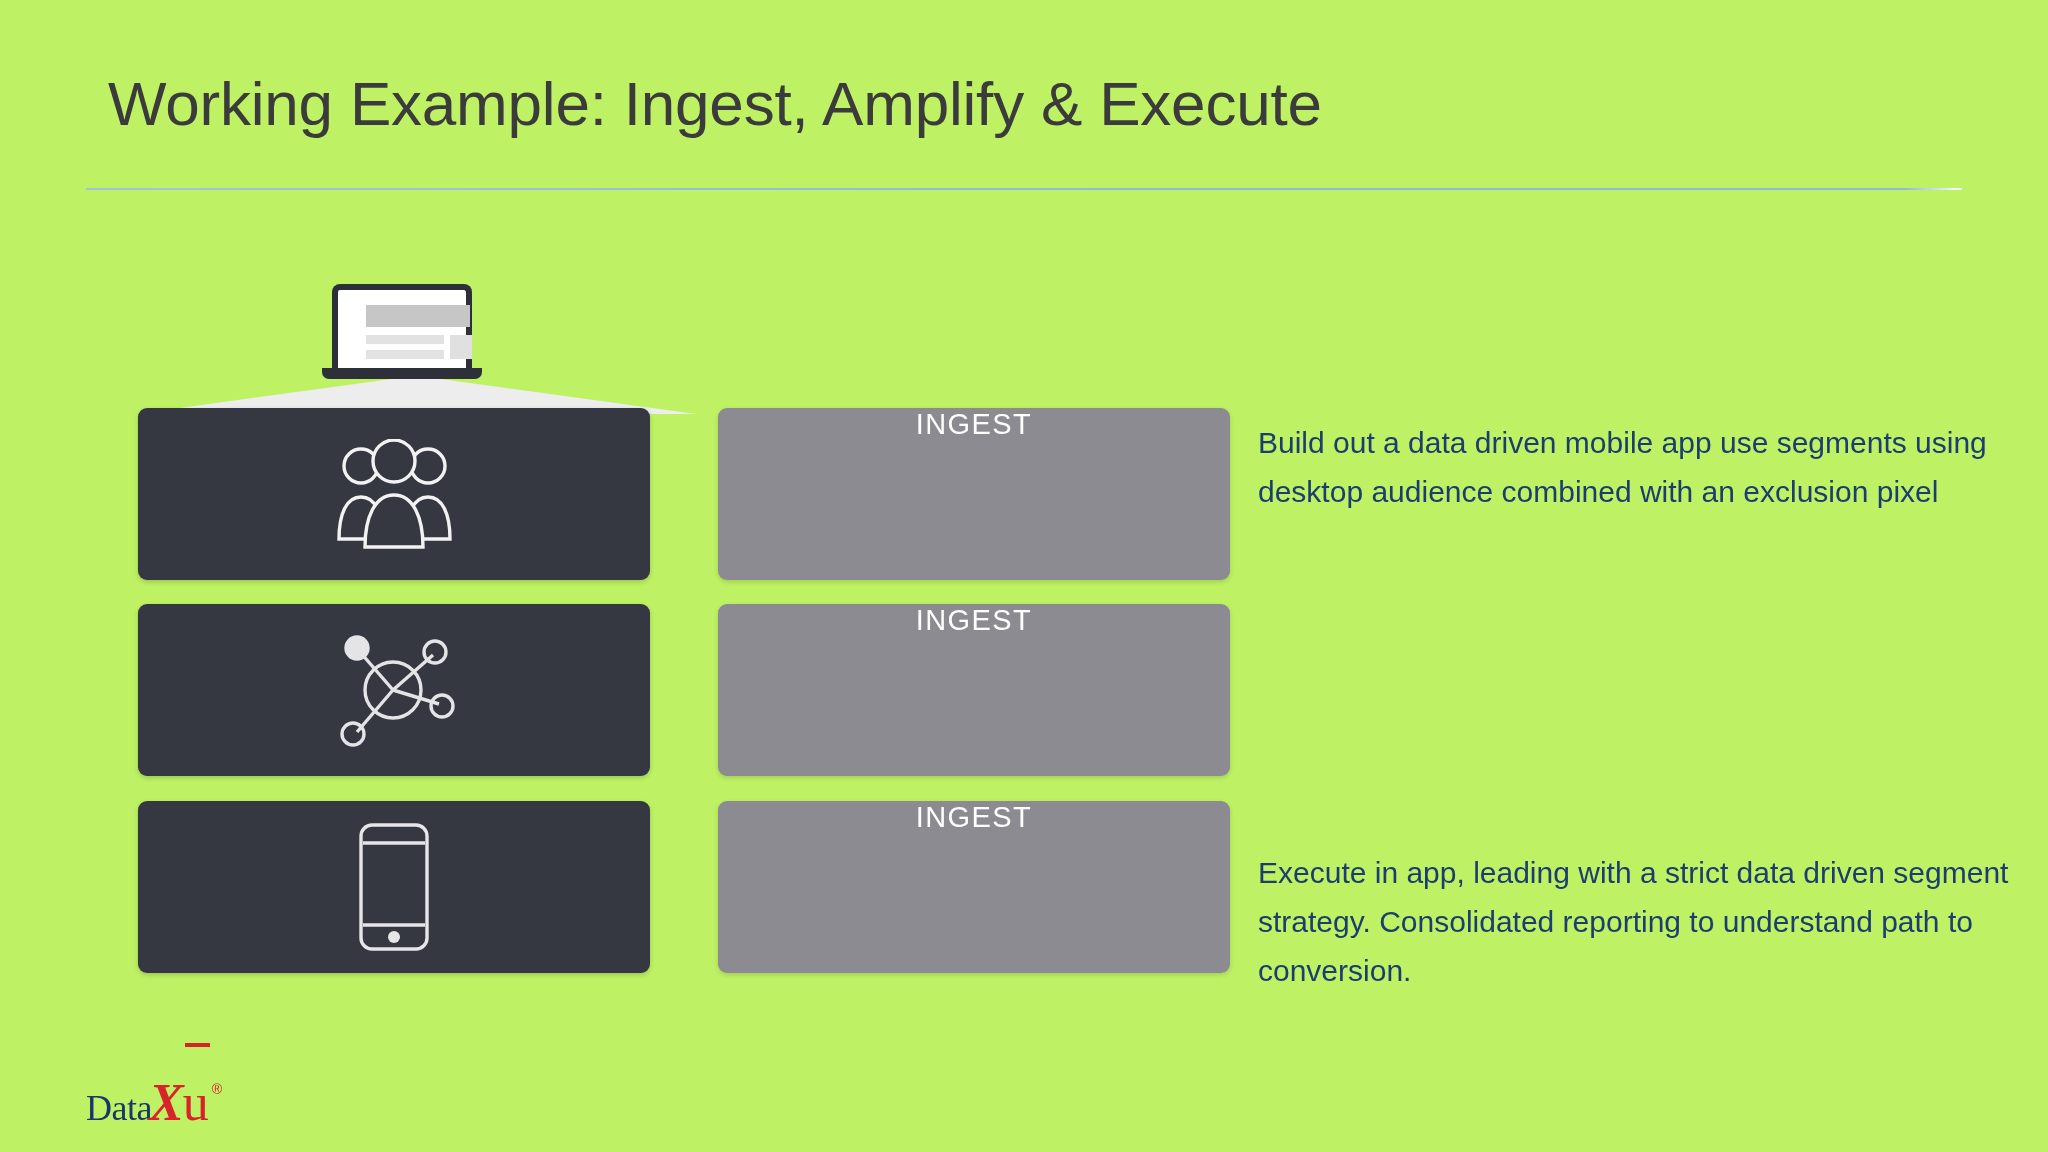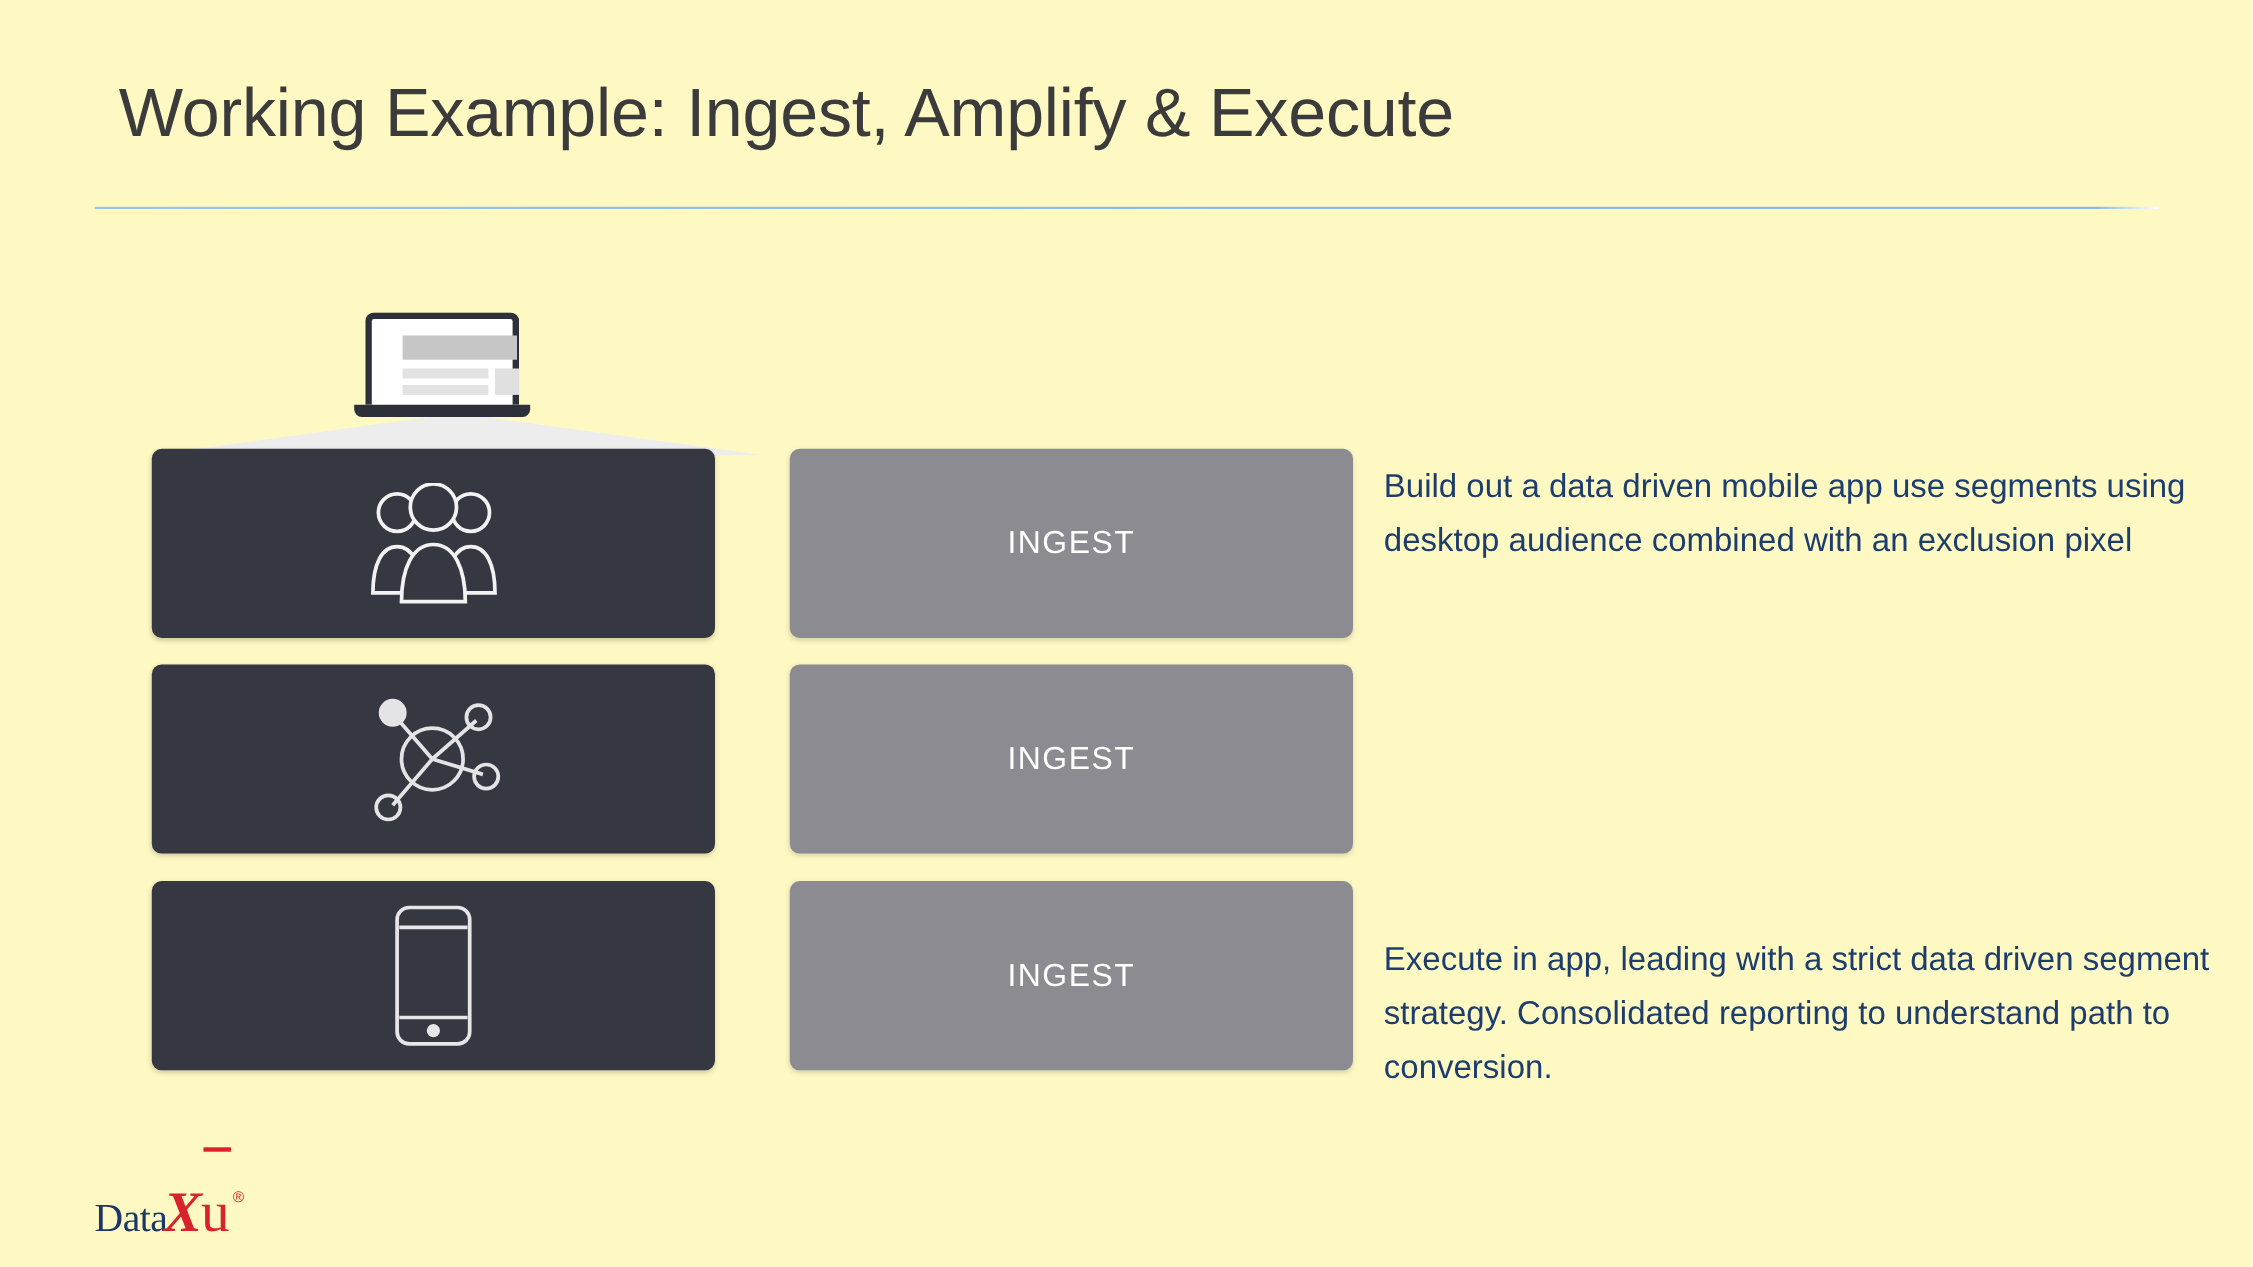--- a/index.html
+++ b/index.html
@@ -11,21 +11,21 @@
     width: 2048px;
     height: 1152px;
     overflow: hidden;
     font-family: "Liberation Sans", sans-serif;
     position: relative;
   }
 
   .slide {
     position: absolute;
     inset: 0;
-    background: #fef9c3;
+    background: #bef264;
   }
 
   
   .title {
     position: absolute;
     left: 108px;
     top: 68px;
     font-size: 62px;
     font-weight: 400;
     color: #3b3b3b;
@@ -108,21 +108,21 @@
   }
   .gray-box {
     position: absolute;
     left: 718px;
     width: 512px;
     height: 172px;
     background: #8b8b91;
     border-radius: 9px;
     box-shadow: 0 2px 5px rgba(0,0,0,0.15);
     display: flex;
-    align-items: center;
+    align-items: flex-start;
     justify-content: center;
   }
   .gray-box-label {
     color: #ffffff;
     font-size: 29px;
     font-weight: 400;
     letter-spacing: 1.4px;
     font-family: "Liberation Sans", sans-serif;
   }
 

